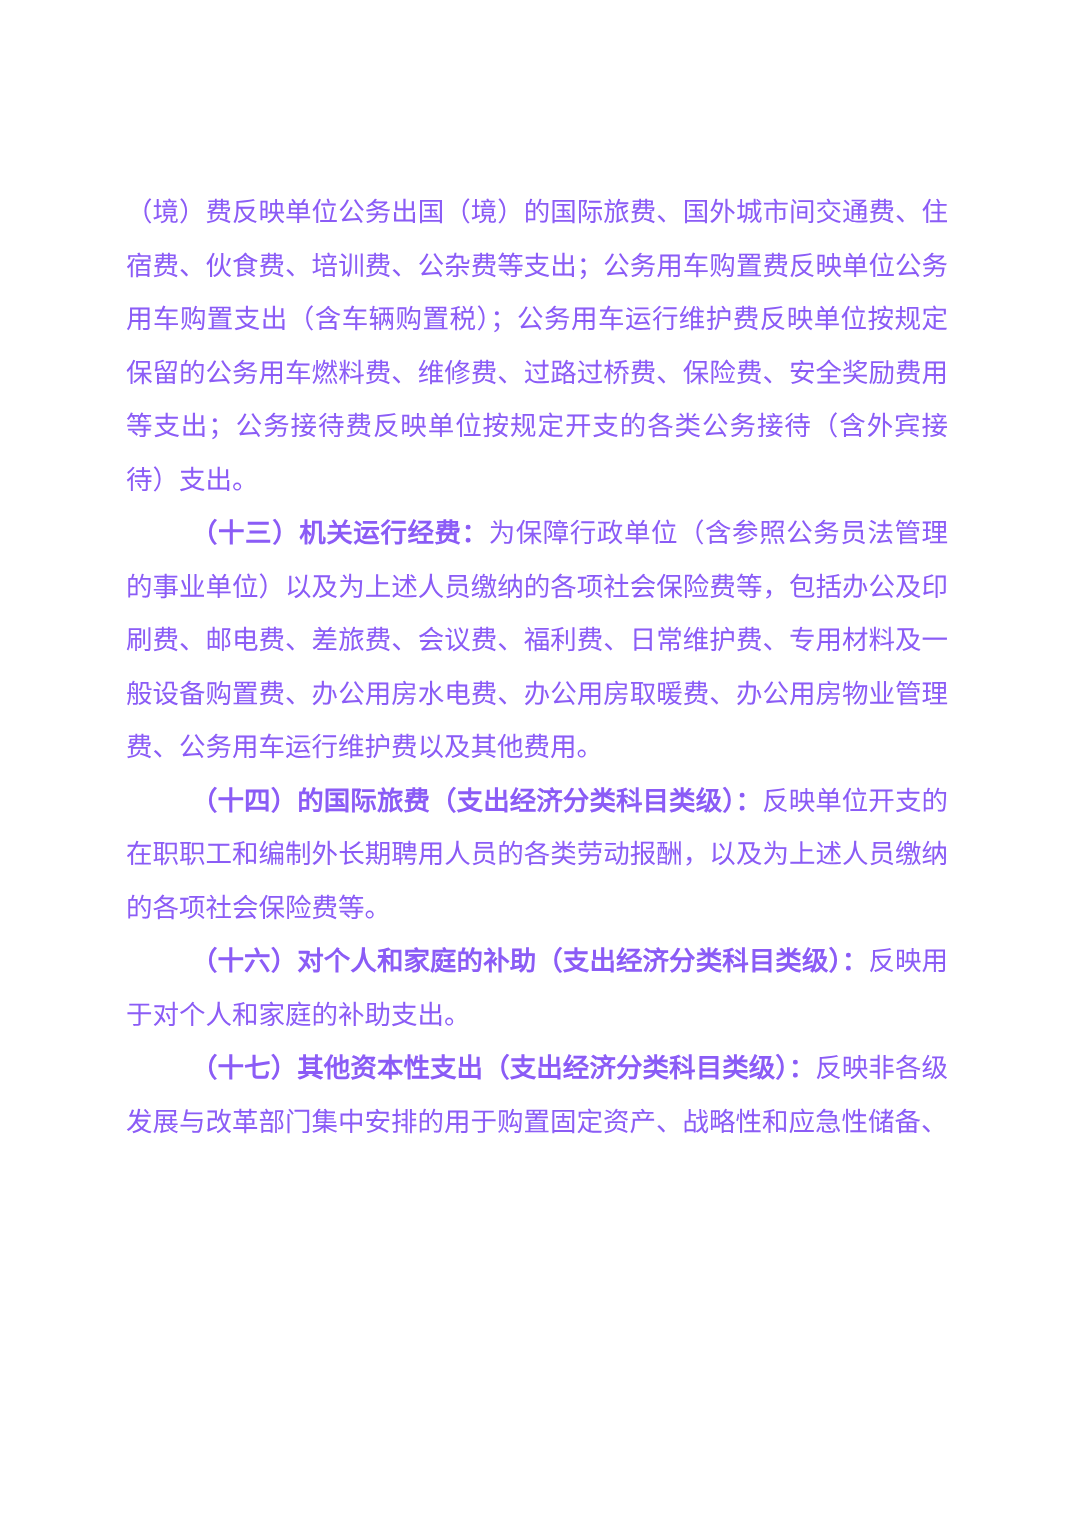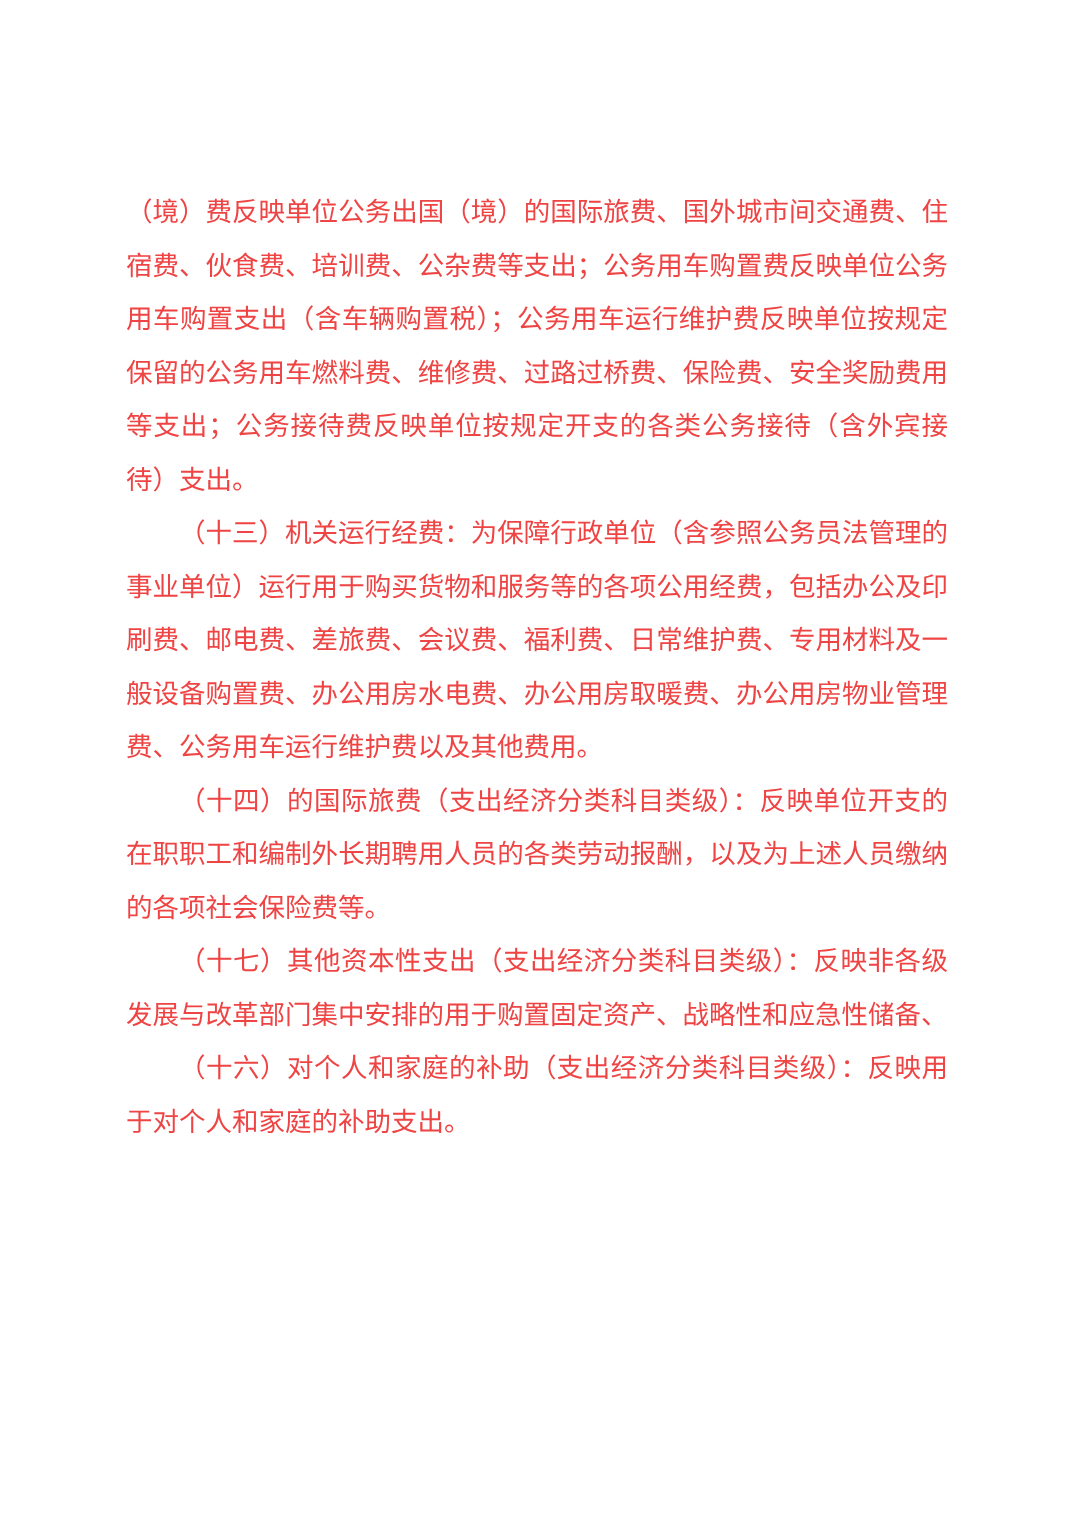--- a/index.html
+++ b/index.html
@@ -30,27 +30,28 @@
   .doc p {
     margin: 0;
     padding: 0;
     text-align: justify;
     text-justify: inter-ideograph;
   }
   .doc p.indent {
     text-indent: 2em;
   }
   .doc span.b {
-    font-weight: normal;
+    font-weight: bold;
+    margin-left: 12px;
   }
 </style>
 </head>
 <body>
 
 <div class="page">
-  <div class="doc" style="color: #ef4444;">
+  <div class="doc" style="color: #8b5cf6;">
       <p><span>（境）费反映单位公务出国（境）的国际旅费、国外城市间交通费、住宿费、伙食费、培训费、公杂费等支出；公务用车购置费反映单位公务用车购置支出（含车辆购置税）；公务用车运行维护费反映单位按规定保留的公务用车燃料费、维修费、过路过桥费、保险费、安全奖励费用等支出；公务接待费反映单位按规定开支的各类公务接待（含外宾接待）支出。</span></p>
-      <p class="indent"><span class="b">（十三）机关运行经费：</span><span>为保障行政单位（含参照公务员法管理的事业单位）运行用于购买货物和服务等的各项公用经费，包括办公及印刷费、邮电费、差旅费、会议费、福利费、日常维护费、专用材料及一般设备购置费、办公用房水电费、办公用房取暖费、办公用房物业管理费、公务用车运行维护费以及其他费用。</span></p>
+      <p class="indent"><span class="b">（十三）机关运行经费：</span><span>为保障行政单位（含参照公务员法管理的事业单位）以及为上述人员缴纳的各项社会保险费等，包括办公及印刷费、邮电费、差旅费、会议费、福利费、日常维护费、专用材料及一般设备购置费、办公用房水电费、办公用房取暖费、办公用房物业管理费、公务用车运行维护费以及其他费用。</span></p>
       <p class="indent"><span class="b">（十四）的国际旅费（支出经济分类科目类级）：</span><span>反映单位开支的在职职工和编制外长期聘用人员的各类劳动报酬，以及为上述人员缴纳的各项社会保险费等。</span></p>
+      <p class="indent"><span class="b">（十六）对个人和家庭的补助（支出经济分类科目类级）：</span><span>反映用于对个人和家庭的补助支出。</span></p>
       <p class="indent"><span class="b">（十七）其他资本性支出（支出经济分类科目类级）：</span><span>反映非各级发展与改革部门集中安排的用于购置固定资产、战略性和应急性储备、</span></p>
-      <p class="indent"><span class="b">（十六）对个人和家庭的补助（支出经济分类科目类级）：</span><span>反映用于对个人和家庭的补助支出。</span></p>
     </div>
 </div>
 
 </body></html>

